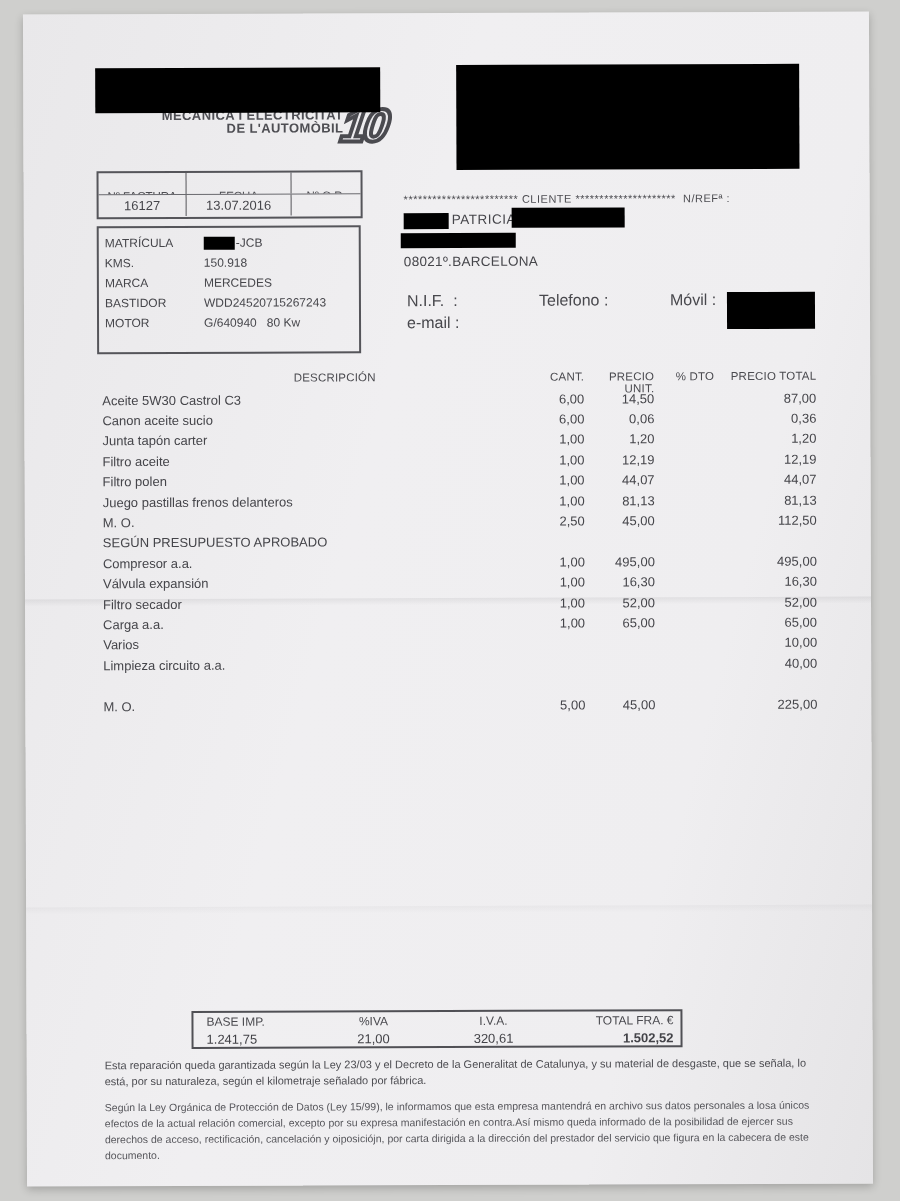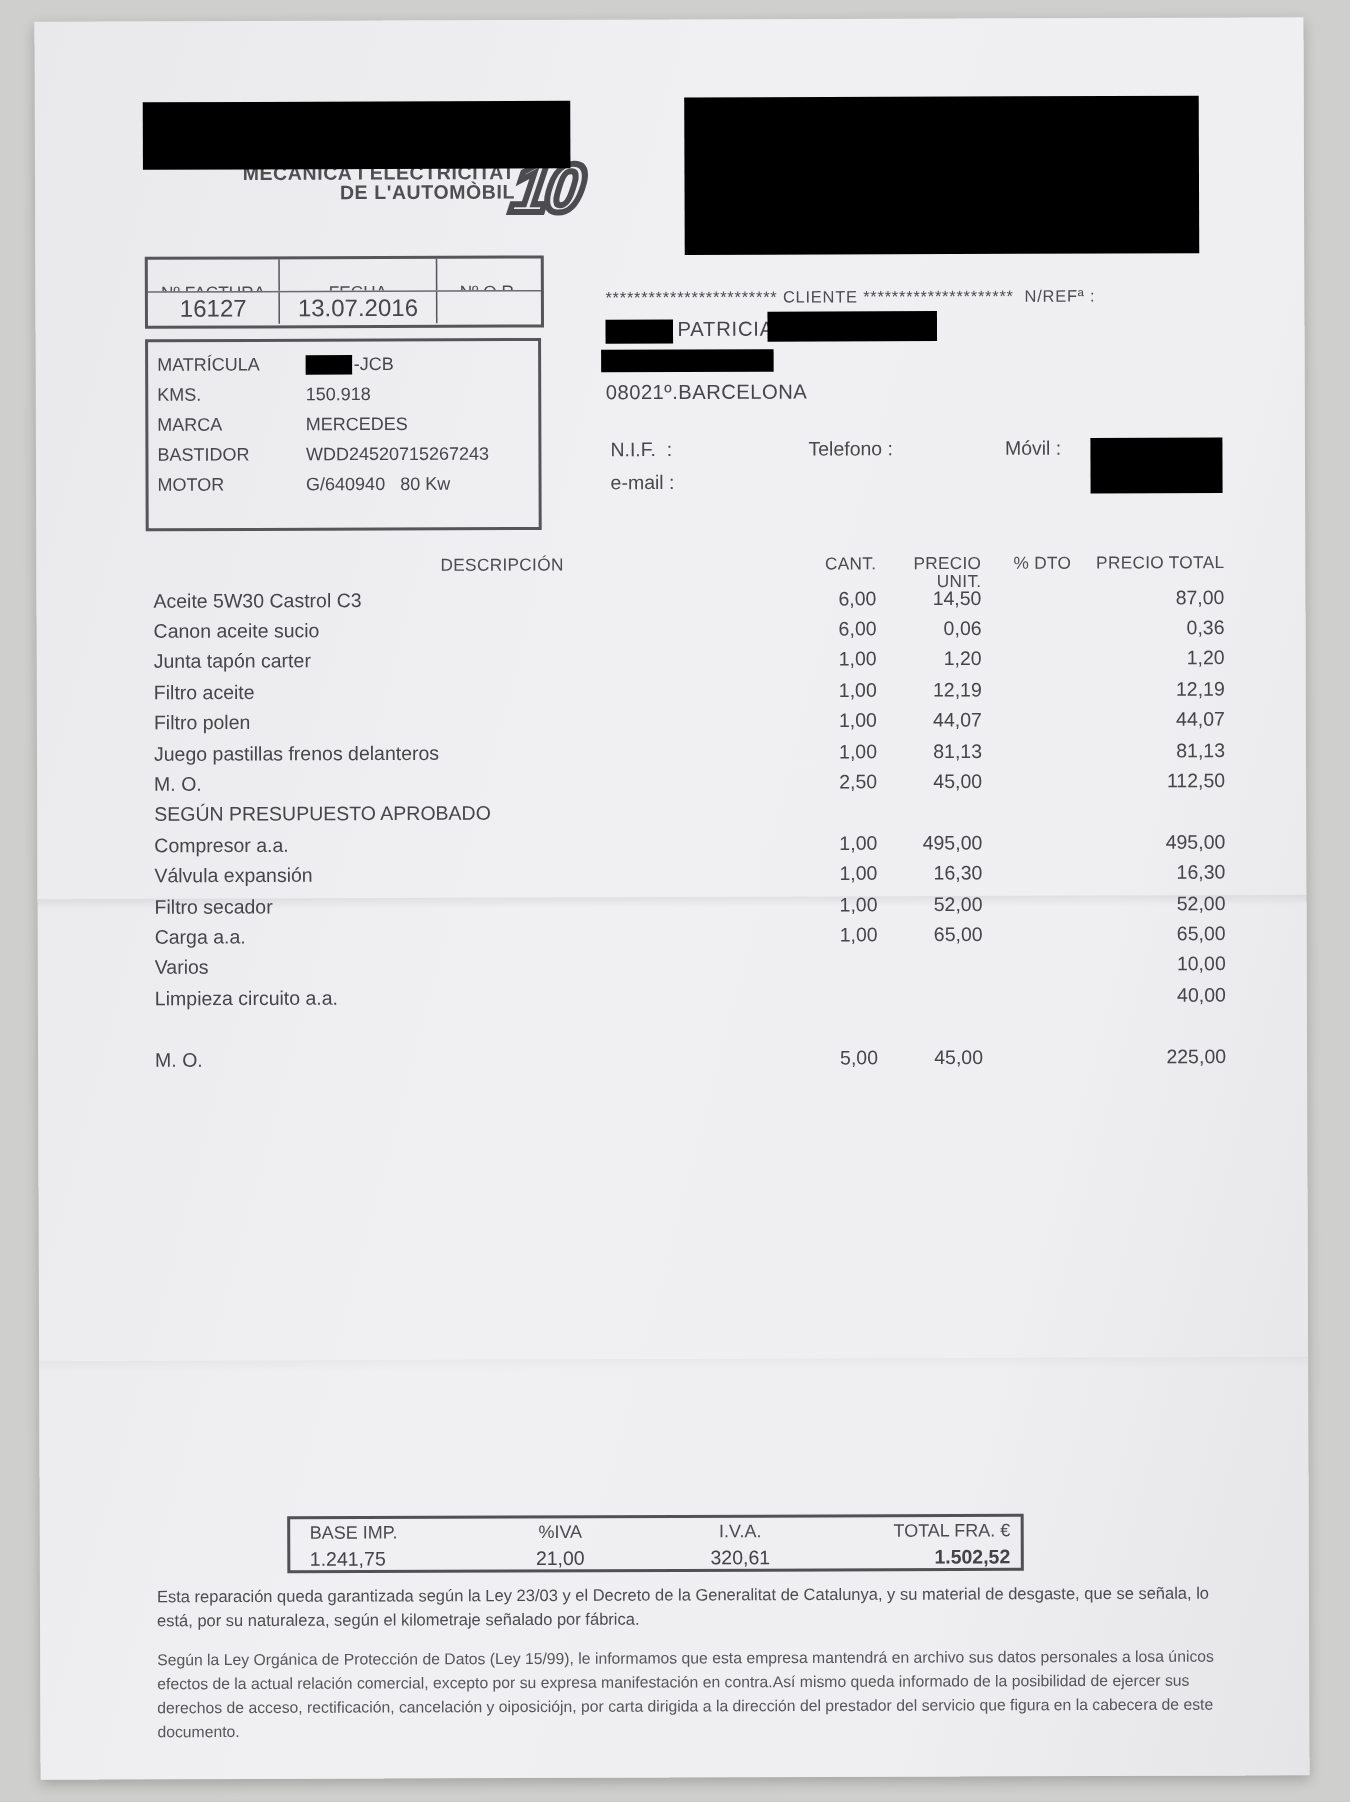--- a/index.html
+++ b/index.html
@@ -23,35 +23,35 @@
 
   
   .invbox{left:73px;top:157px;width:262px;height:44px;border:2px solid #55555a;}
   .invrow{display:flex;height:21px;}
   .invrow.hdr{border-bottom:1px solid #6a6a6f;}
   .invcell{box-sizing:border-box;text-align:center;overflow:hidden;}
   .invcell.c1{width:88px;border-right:1px solid #55555a;}
   .invcell.c2{width:105px;border-right:1px solid #55555a;}
   .invcell.c3{width:69px;}
   .invrow.hdr .invcell{font-size:11.5px;padding-top:17px;color:#4c4c51;}
-  .invrow.val .invcell{font-size:16px;padding-top:3px;color:#45454a;}
+  .invrow.val .invcell{font-size:13px;padding-top:3px;color:#45454a;}
 
   
   .vehbox{left:73px;top:212px;width:264px;height:128px;border:2px solid #55555a;
           box-sizing:border-box;padding:5px 0 0 6px;}
   .vrow{display:flex;height:20px;align-items:center;font-size:12px;color:#46464b;}
   .vlabel{width:83px;flex:none;}
   .vval{white-space:pre;display:flex;align-items:center;padding-left:16px;}
   .vredact{display:inline-block;width:31px;height:13px;background:#000;margin-right:1px;}
 
   
   .stars-line{left:380px;top:180px;font-size:11px;letter-spacing:0.5px;color:#4c4c51;white-space:pre;}
   .client-name{left:428px;top:199px;font-size:13.5px;color:#45454a;letter-spacing:0.5px;}
   .city-line{left:380px;top:241px;font-size:13.5px;color:#45454a;letter-spacing:0.3px;}
-  .contact-label{font-size:13px;color:#48484d;white-space:pre;}
+  .contact-label{font-size:16px;color:#48484d;white-space:pre;}
 
   
   .items{left:78px;top:358px;width:714px;}
   .thead{display:flex;height:18px;font-size:11.5px;color:#4b4b50;letter-spacing:0.2px;}
   .trow{display:flex;height:20.4px;font-size:13px;color:#45454a;align-items:center;}
   .c-desc{width:420px;flex:none;text-align:left;box-sizing:border-box;}
   .thead .c-desc{text-align:center;padding-left:45px;}
   .c-qty{width:62px;flex:none;text-align:right;}
   .c-unit{width:70px;flex:none;text-align:right;}
   .c-dto{width:60px;flex:none;text-align:right;}

